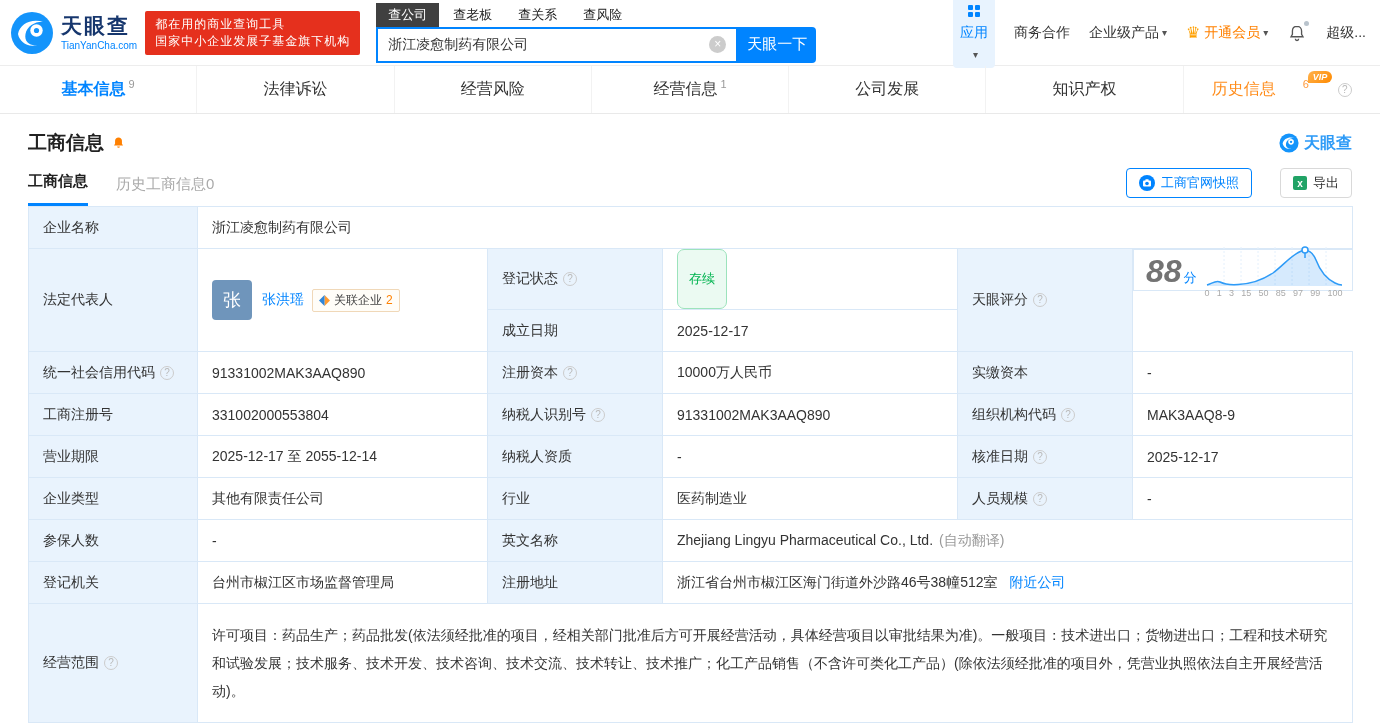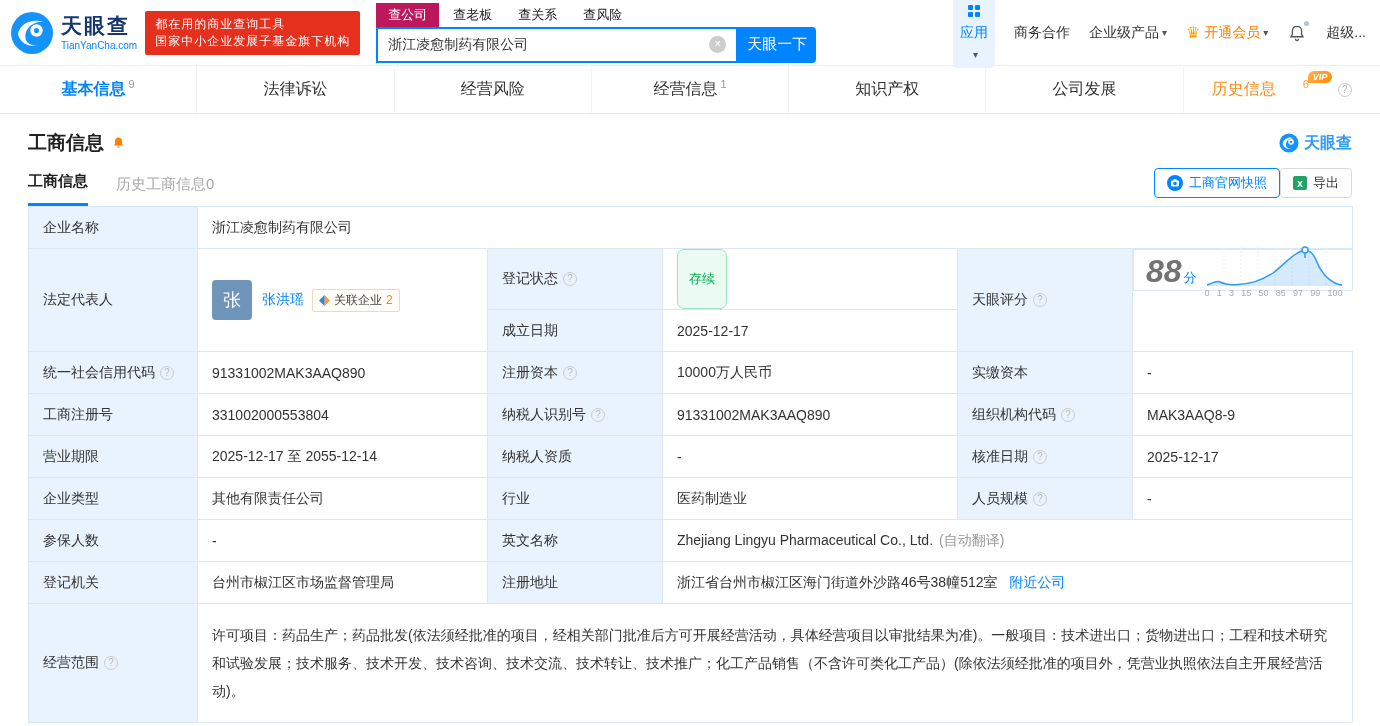--- a/index.html
+++ b/index.html
@@ -10,21 +10,21 @@
   .topbar { display: flex; align-items: center; height: 66px; padding: 8px 14px 8px 10px; border-bottom: 1px solid #ededed; }
   .logo { display: flex; align-items: center; gap: 7px; cursor: pointer; }
   .logo-text { display: flex; flex-direction: column; line-height: 1.1; }
   .logo-cn { font-size: 21px; font-weight: bold; color: #16366d; letter-spacing: 2px; }
   .logo-en { font-size: 10px; color: #0084ff; margin-top: 2px; }
   .slogan { margin-left: 8px; background: #e5301d; color: #fff; font-size: 12px; padding: 5px 10px; line-height: 17px; border-radius: 2px; letter-spacing: 1px; white-space: nowrap; }
 
   .search-area { margin-left: 16px; }
   .search-tabs { display: flex; gap: 2px; }
   .stab { font-size: 13px; padding: 3px 12px; cursor: pointer; color: #222; }
-  .stab.active { background: #be185d; color: #fff; }
+  .stab.active { background: #404040; color: #fff; }
   .search-row { display: flex; }
   .search-box { width: 362px; height: 36px; border: 2px solid #0084ff; display: flex; align-items: center; background: #fff; }
   .search-box input { flex: 1; border: none; outline: none; font-size: 14px; padding: 0 10px; color: #333; font-family: inherit; background: transparent; }
   .clear { width: 17px; height: 17px; border-radius: 50%; background: #ccc; color: #fff; font-size: 12px; line-height: 16px; text-align: center; margin-right: 10px; cursor: pointer; flex: none; }
   .search-btn { width: 78px; height: 36px; background: #0084ff; color: #fff; border: none; font-size: 15px; cursor: pointer; border-radius: 0 4px 4px 0; font-family: inherit; }
 
   .hnav { margin-left: auto; display: flex; align-items: center; gap: 19px; white-space: nowrap; }
   .apps-btn { display: flex; align-items: center; gap: 7px; background: #e8f3fe; border-radius: 4px; padding: 8px 7px; color: #0084ff; cursor: pointer; font-size: 14px; flex-direction: column; }
   .grid-icon { display: inline-grid; grid-template-columns: 5px 5px; gap: 2px; }
   .grid-icon i { width: 5px; height: 5px; background: #0084ff; border-radius: 1px; }
@@ -48,21 +48,21 @@
   
   .section-head { display: flex; align-items: center; margin: 16px 28px 0; }
   .section-head h2 { font-size: 19px; font-weight: bold; color: #222; }
   .alert-icon { margin-left: 7px; display: flex; cursor: pointer; }
   .watermark { margin-left: auto; display: flex; align-items: center; gap: 5px; color: #2e9bf7; font-size: 16px; font-weight: bold; }
 
   .subtab-row { display: flex; align-items: flex-end; margin: 12px 28px 0; }
   .subtab { font-size: 15px; color: #aaa; padding-bottom: 12px; cursor: pointer; }
   .subtab.active { color: #222; font-weight: bold; border-bottom: 3px solid #0084ff; }
   .subtab + .subtab { margin-left: 28px; }
-  .actions { margin-left: auto; display: flex; gap: 0; align-items: center; padding-bottom: 8px; }
+  .actions { margin-left: auto; display: flex; gap: 28px; align-items: center; padding-bottom: 8px; }
   .snapshot-btn { height: 30px; border: 1px solid #0084ff; color: #0084ff; background: #fff; border-radius: 4px; padding: 0 12px; display: flex; align-items: center; gap: 6px; font-size: 13px; cursor: pointer; font-family: inherit; }
   .export-btn { height: 30px; border: 1px solid #d9d9d9; color: #333; background: #fff; border-radius: 4px; padding: 0 12px; display: flex; align-items: center; gap: 6px; font-size: 13px; cursor: pointer; font-family: inherit; }
   .xls-icon { width: 14px; height: 14px; background: #21a366; color: #fff; font-size: 10px; font-weight: bold; display: inline-flex; align-items: center; justify-content: center; border-radius: 2px; }
 
   
   .info-table { width: 1324px; margin: 0 28px; border-collapse: collapse; table-layout: fixed; }
   .info-table td { border: 1px solid #d9e8f7; padding: 0 14px; height: 42px; font-size: 14px; color: #333; vertical-align: middle; }
   td.label { background: #e9f3fd; }
   .q-icon { display: inline-block; width: 14px; height: 14px; border: 1px solid #ccc; border-radius: 50%; color: #b9b9b9; font-size: 10px; line-height: 12px; text-align: center; margin-left: 5px; cursor: pointer; vertical-align: 1px; }
   .blue { color: #0084ff; cursor: pointer; }
@@ -164,24 +164,24 @@
     <span>法律诉讼</span>
   </div>
   <div class="ptab">
     <span>经营风险</span>
   </div>
   <div class="ptab">
     <span>经营信息</span>
       <sup class="ptab-count">1</sup>
   </div>
   <div class="ptab">
+    <span>公司发展</span>
+  </div>
+  <div class="ptab">
     <span>知识产权</span>
-  </div>
-  <div class="ptab">
-    <span>公司发展</span>
   </div>
   <div class="ptab history">
     <span class="vip-tag">VIP</span>
     <span>历史信息</span>
       <sup class="ptab-count">6</sup>
     <span class="q-icon">?</span>
   </div>
 </nav>
 
 <div class="section-head">

